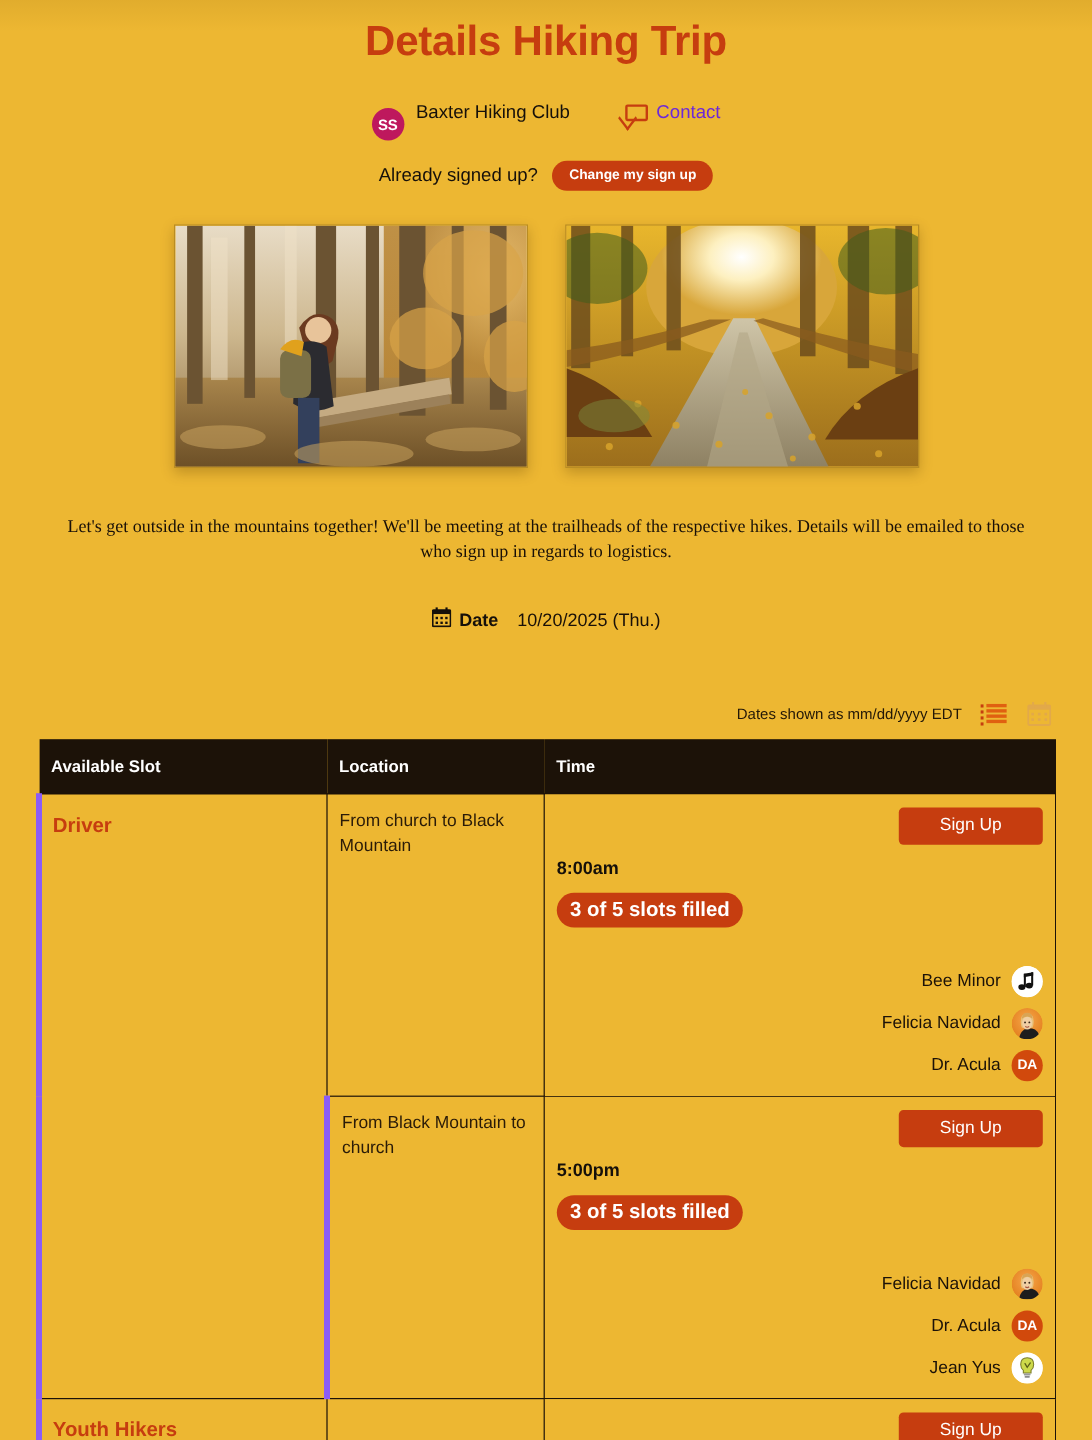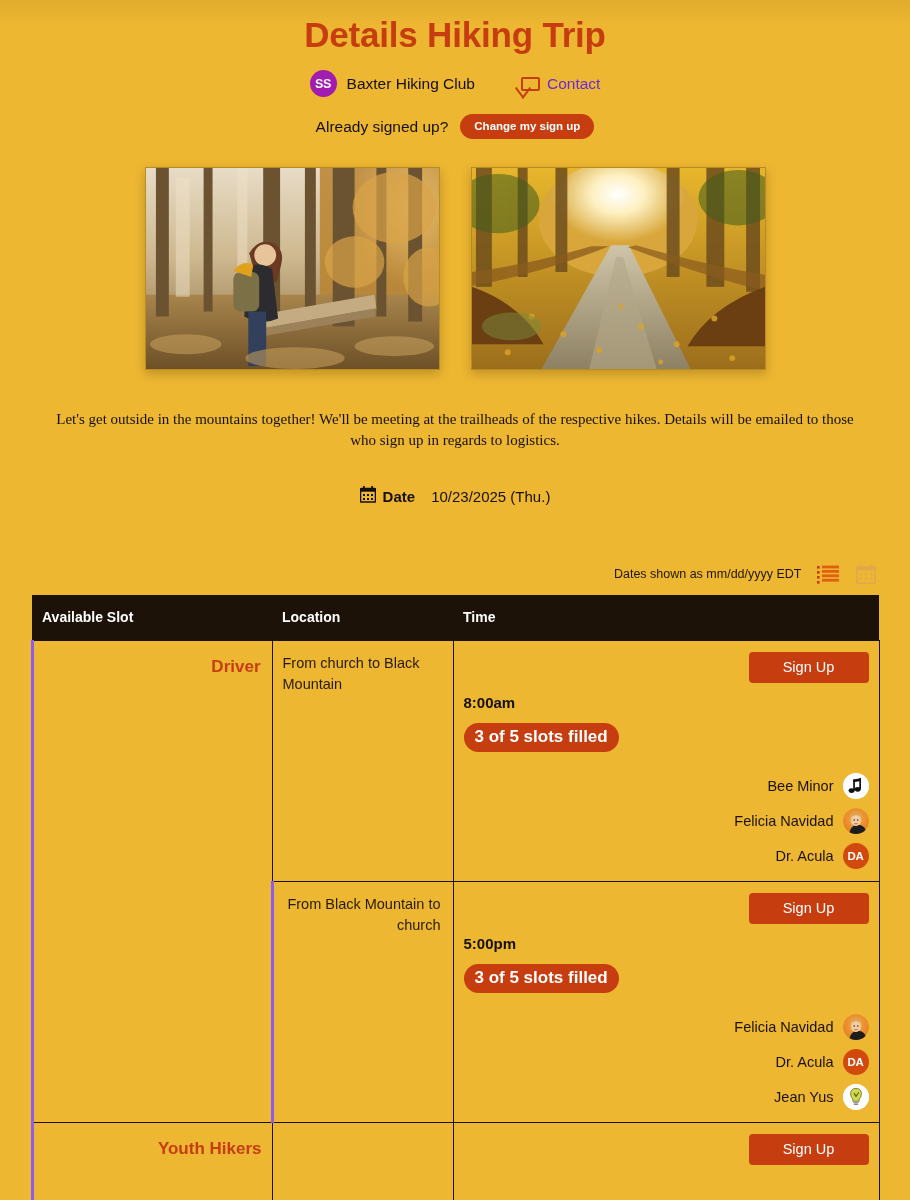--- a/index.html
+++ b/index.html
@@ -51,28 +51,29 @@
     display: flex;
     align-items: center;
     justify-content: center;
     gap: 10px;
     margin-top: 15px;
   }
 
   .avatar-initials {
     width: 27px; height: 27px;
     border-radius: 50%;
-    background: #a21caf;
+    background: #be185d;
     color: #ffffff;
     font-size: 12.5px;
     font-weight: bold;
     display: flex;
     align-items: center;
     justify-content: center;
     letter-spacing: -0.2px;
+    margin-top: 20px;
   }
 
   .org-name {
     font-size: 15.5px;
     color: #16100a;
   }
 
   .contact-link {
     display: inline-flex;
     align-items: center;
@@ -209,21 +210,21 @@
   }
   thead th.c1 { width: 240px; padding-left: 10px; }
   thead th.c2 { width: 181px; padding-left: 11px; }
   thead th.c3 { width: 426px; padding-left: 10px; }
 
   table.slots td {
     border: 1px solid #1c1208;
     vertical-align: top;
     background: #edb732;
   }
-  table.slots tbody tr td:first-child { border-left: 3px solid #8b5cf6; text-align: right; }
+  table.slots tbody tr td:first-child { border-left: 5px solid #8b5cf6; }
 
   .slot-name {
     color: #c63d0f;
     font-size: 17px;
     font-weight: bold;
     padding: 16px 10px 10px 9px;
   }
 
   .location-cell {
     font-size: 14.5px;
@@ -269,21 +270,21 @@
     background: #c63d0f;
     color: #ffffff;
     font-size: 17px;
     font-weight: bold;
     border-radius: 999px;
     padding: 4px 11px 5px;
     margin-top: 12px;
   }
 
   .participants {
-    margin-top: 21px;
+    margin-top: 32px;
     display: flex;
     flex-direction: column;
     align-items: flex-end;
     gap: 9px;
   }
 
   .participant {
     display: flex;
     align-items: center;
     gap: 9px;
@@ -465,21 +466,21 @@
           <rect x="3" y="8" width="2" height="2"></rect>
             <rect x="7" y="8" width="2" height="2"></rect>
             <rect x="11" y="8" width="2" height="2"></rect>
           <rect x="3" y="12" width="2" height="2"></rect>
             <rect x="7" y="12" width="2" height="2"></rect>
             <rect x="11" y="12" width="2" height="2"></rect>
         </g>
       </svg>
     </span>
     <span class="date-label">Date</span>
-    <span class="date-value">10/23/2025 (Thu.)</span>
+    <span class="date-value">10/20/2025 (Thu.)</span>
   </div>
 
   <div class="table-wrap">
 
     <div class="toolbar">
       <span class="toolbar-note">Dates shown as mm/dd/yyyy EDT</span>
       <span class="view-toggle">
         <svg width="22" height="19" viewBox="0 0 22 19" aria-hidden="true">
           <g fill="#c63d0f">
             <rect x="0" y="1" width="2.6" height="2.6"></rect>

